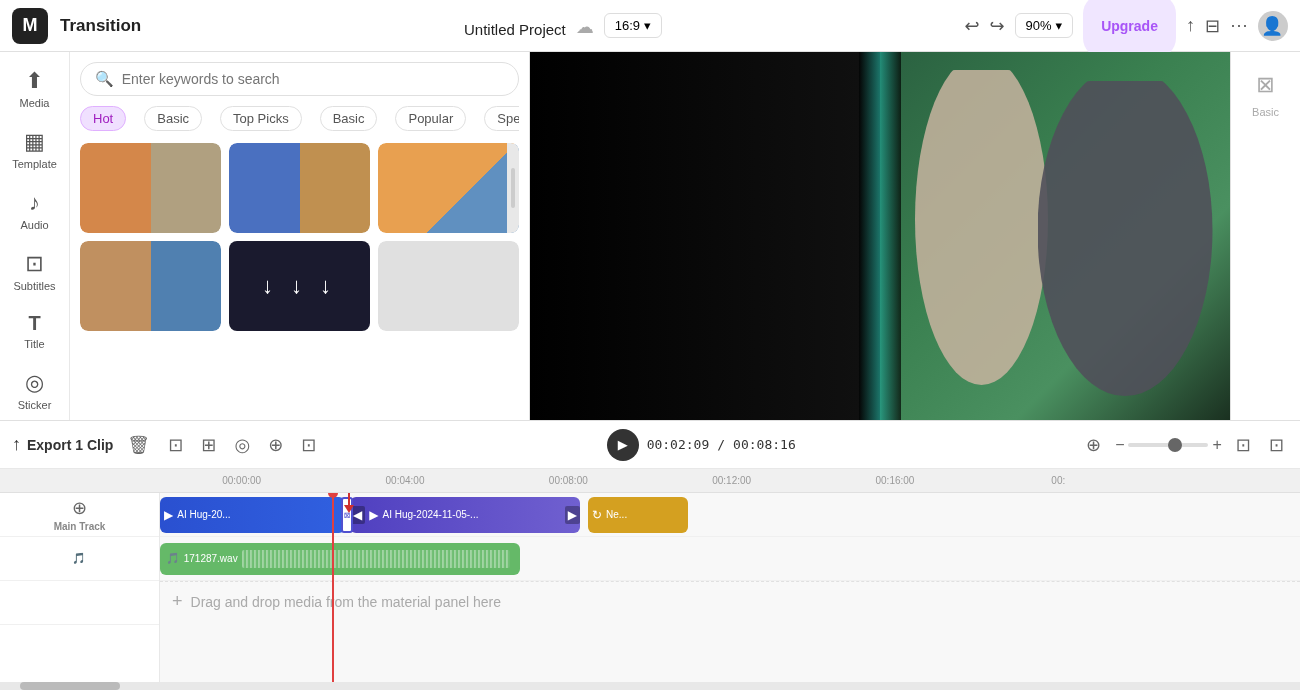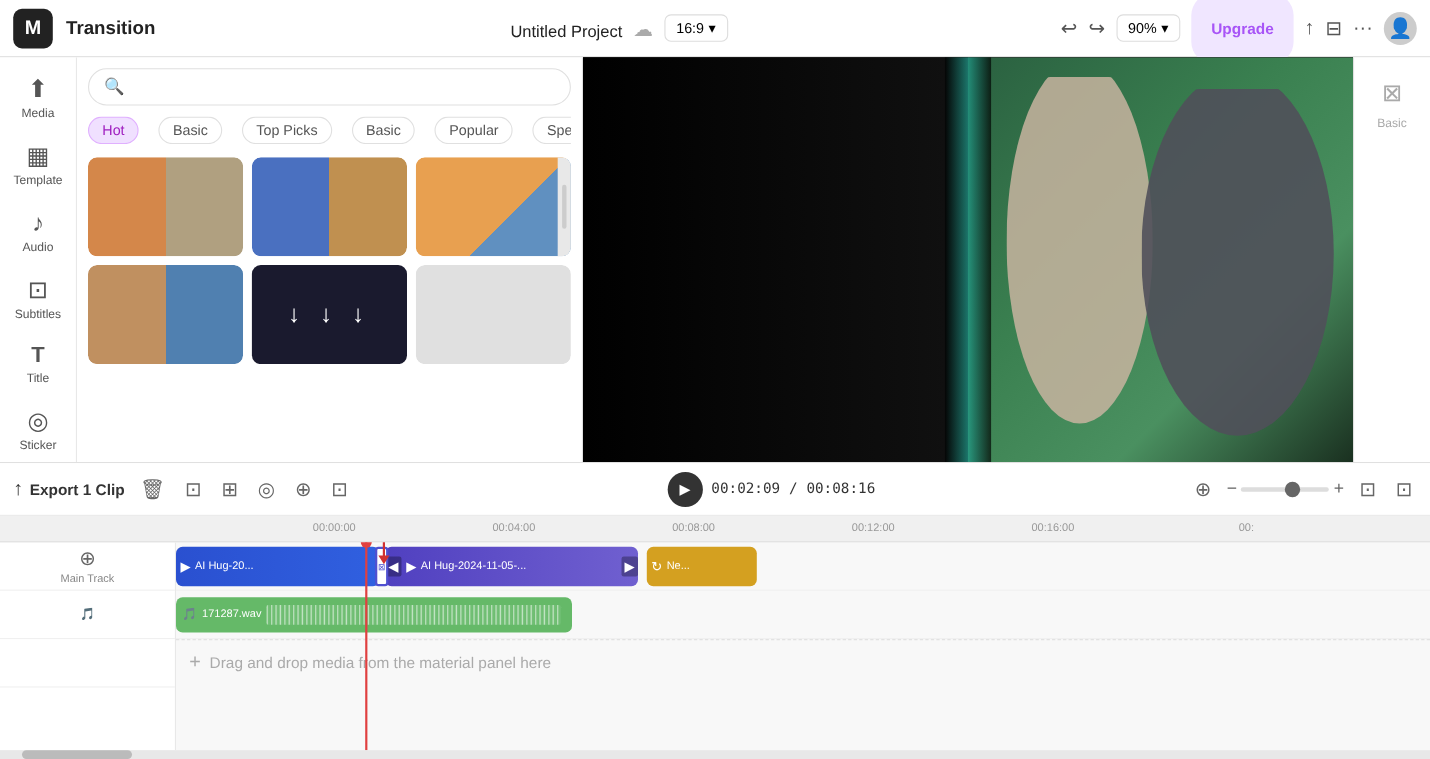--- a/index.html
+++ b/index.html
@@ -58,21 +58,21 @@
     .play-btn { width: 32px; height: 32px; background: #333; border-radius: 50%; display: flex; align-items: center; justify-content: center; color: #fff; cursor: pointer; font-size: 13px; }
     .time-display { font-size: 13px; color: #333; font-family: monospace; }
     .zoom-controls { display: flex; align-items: center; gap: 4px; }
     .zoom-icon { font-size: 16px; color: #666; cursor: pointer; }
     .zoom-slider { width: 80px; height: 4px; background: #ddd; border-radius: 2px; position: relative; cursor: pointer; }
     .zoom-slider-thumb { width: 14px; height: 14px; background: #666; border-radius: 50%; position: absolute; top: -5px; left: 50%; cursor: pointer; }
 
     
     .timeline-ruler { height: 24px; background: #f0f0f0; border-bottom: 1px solid #e0e0e0; display: flex; align-items: center; padding: 0 160px 0 160px; position: relative; }
     .ruler-marks { display: flex; width: 100%; position: relative; }
-    .ruler-mark { font-size: 10px; color: #999; flex: 1; text-align: right; }
+    .ruler-mark { font-size: 10px; color: #999; flex: 1; text-align: center; }
 
     
     .tracks-area { flex: 1; display: flex; overflow: hidden; }
     .track-labels { width: 160px; flex-shrink: 0; background: #fff; border-right: 1px solid #e8e8e8; }
     .track-label { height: 44px; display: flex; align-items: center; justify-content: center; font-size: 11px; color: #888; border-bottom: 1px solid #f0f0f0; }
     .tracks-content { flex: 1; position: relative; overflow: hidden; }
     .track-row { height: 44px; border-bottom: 1px solid #f0f0f0; position: relative; display: flex; align-items: center; }
     .video-clip { height: 36px; border-radius: 6px; position: absolute; display: flex; align-items: center; overflow: hidden; font-size: 11px; color: #fff; }
     .clip-blue { background: linear-gradient(to right, #3060e0, #4080f0); left: 0; width: 180px; }
     .clip-purple { background: linear-gradient(to right, #6040d0, #8060e0); left: 185px; width: 220px; }
@@ -82,21 +82,21 @@
     .audio-clip { height: 32px; background: #4caf50; border-radius: 6px; position: absolute; left: 0; width: 355px; display: flex; align-items: center; opacity: 0.85; }
 
     .playhead { position: absolute; top: 0; bottom: 0; left: 172px; width: 2px; background: #e04040; z-index: 10; pointer-events: none; }
     .playhead-dot { width: 10px; height: 10px; background: #e04040; border-radius: 50%; position: absolute; top: -5px; left: -4px; }
 
     .drag-drop-row { height: 40px; display: flex; align-items: center; padding-left: 12px; color: #aaa; font-size: 14px; gap: 8px; border-top: 1px dashed #e0e0e0; }
 
     
     .main-track-cell { display: flex; flex-direction: column; align-items: center; justify-content: center; gap: 2px; padding: 4px 0; }
     .main-track-icon { font-size: 18px; color: #666; }
-    .main-track-text { font-size: 10px; color: #888; }
+    .main-track-text { font-size: 10px; color: #888; font-weight: bold; }
 
     
     .timeline-scrollbar { height: 8px; background: #e8e8e8; position: relative; }
     .timeline-scrollbar-thumb { width: 100px; height: 8px; background: #bbb; border-radius: 4px; position: absolute; left: 20px; cursor: pointer; }
 
     
     .right-sidebar-item { display: flex; flex-direction: column; align-items: center; gap: 2px; cursor: pointer; padding: 6px 0; }
     .right-sidebar-item span { font-size: 11px; color: #aaa; }
   </style>
 </head>
@@ -160,20 +160,21 @@
     <div class="sidenav-item">
       <span class="icon">◎</span>
       <span class="label">Sticker</span>
     </div>
 
   </div>
 
   <div class="panel">
     <div class="search-box">
       <span class="search-icon">🔍</span>
+      <input type="text" placeholder="Enter keywords to search" style="">
     </div>
     <div class="filter-tabs">
       <div class="filter-tab active">Hot</div>
       <div class="filter-tab">Basic</div>
       <div class="filter-tab">Top Picks</div>
       <div class="filter-tab">Basic</div>
       <div class="filter-tab">Popular</div>
       <div class="filter-tab">Speed</div>
     </div>
     <div class="thumbnails-grid">

